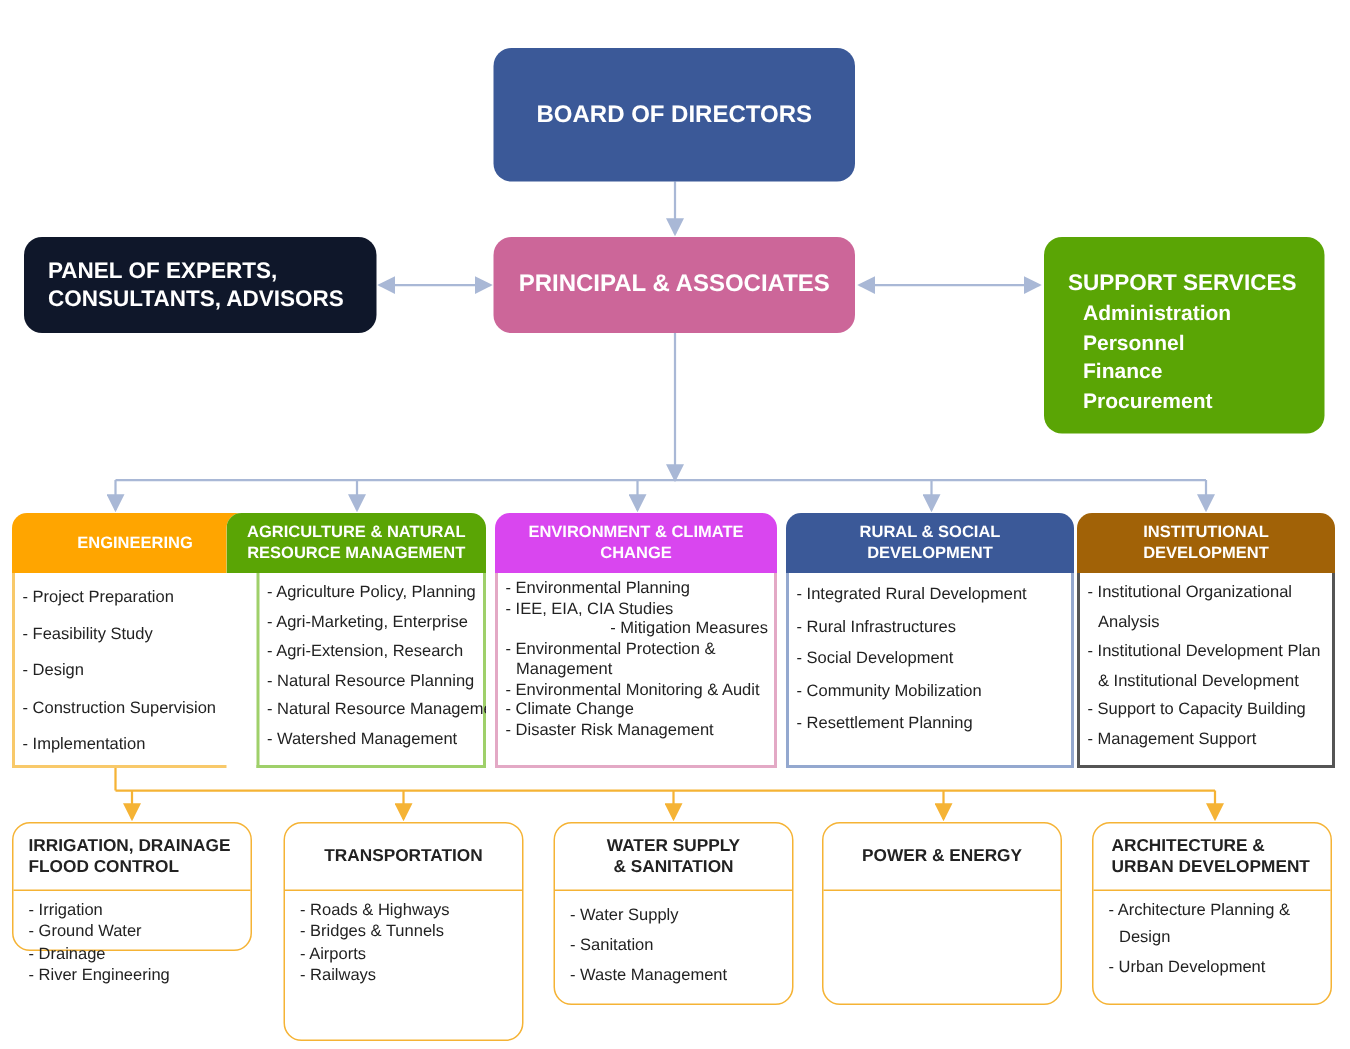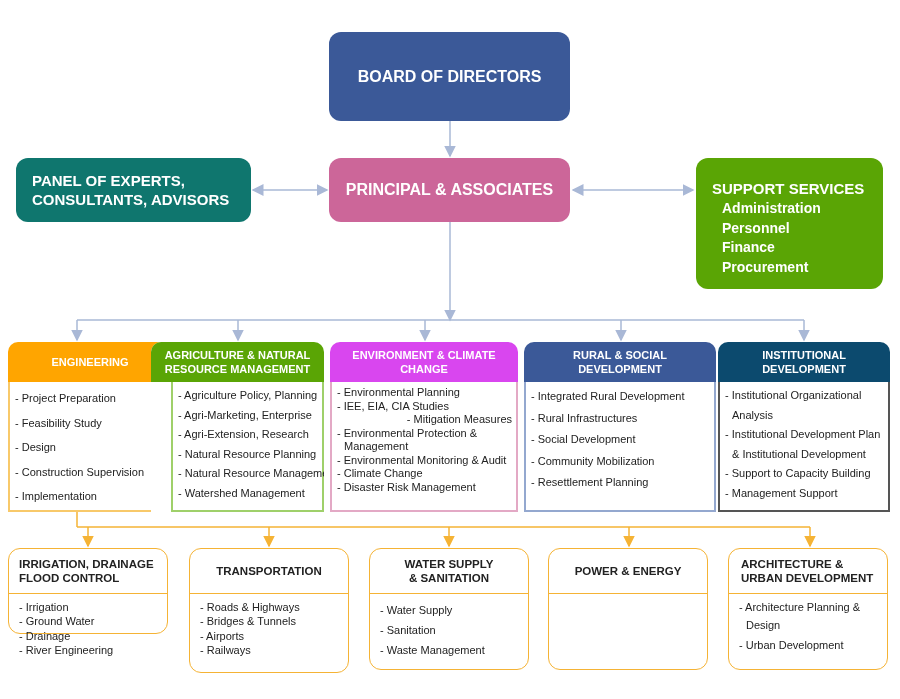--- a/index.html
+++ b/index.html
@@ -58,21 +58,21 @@
 </svg>
 
 <div class="box top" style="left:329px;top:32px;width:241px;height:89px;background:#3b5998;">
   <span>BOARD OF DIRECTORS</span>
 </div>
 
 <div class="box top" style="left:329px;top:158px;width:241px;height:64px;background:#cc6699;">
   <span>PRINCIPAL &amp; ASSOCIATES</span>
 </div>
 
-<div class="box panel" style="left:16px;top:158px;width:235px;height:64px;background:#0f766e;">
+<div class="box panel" style="left:16px;top:158px;width:235px;height:64px;background:#0f172a;">
   <div>
       <div>PANEL OF EXPERTS,</div>
       <div>CONSULTANTS, ADVISORS</div>
     </div>
 </div>
 
 <div class="box support" style="left:696px;top:158px;width:187px;height:131px;background:#5aa505;">
   <div class="t">SUPPORT SERVICES</div>
   <div class="li" style="margin-top:2px;">Administration</div>
   <div class="li">Personnel</div>
@@ -119,21 +119,21 @@
       <div class="hd" style="background: rgb(59, 89, 152); padding: 0px 6px;">RURAL &amp; SOCIAL DEVELOPMENT</div>
       <div class="bd" style="border-color: rgb(148, 168, 207); height: 130px;">
         <div style="line-height: 21.5px;">- Integrated Rural Development</div>
         <div style="line-height: 21.5px;">- Rural Infrastructures</div>
         <div style="line-height: 21.5px;">- Social Development</div>
         <div style="line-height: 21.5px;">- Community Mobilization</div>
         <div style="line-height: 21.5px;">- Resettlement Planning</div>
       </div>
     </div>
     <div class="dept" style="left: 718px; top: 342px; width: 172px;">
-      <div class="hd" style="background: #0c4a6e; padding: 0px 6px;">INSTITUTIONAL DEVELOPMENT</div>
+      <div class="hd" style="background: #a16207; padding: 0px 6px;">INSTITUTIONAL DEVELOPMENT</div>
       <div class="bd" style="border-color: rgb(85, 85, 85); height: 130px;">
         <div style="line-height: 19.5px;">- Institutional Organizational</div>
         <div style="line-height: 19.5px; padding-left: 7px;">Analysis</div>
         <div style="line-height: 19.5px;">- Institutional Development Plan</div>
         <div style="line-height: 19.5px; padding-left: 7px;">&amp; Institutional Development</div>
         <div style="line-height: 19.5px;">- Support to Capacity Building</div>
         <div style="line-height: 19.5px;">- Management Support</div>
       </div>
     </div>
   </div>
@@ -145,21 +145,21 @@
           <div>FLOOD CONTROL</div>
         </div>
       </div>
       <div class="bd">
         <div style="line-height: 14.3px;">- Irrigation</div>
         <div style="line-height: 14.3px;">- Ground Water</div>
         <div style="line-height: 14.3px;">- Drainage</div>
         <div style="line-height: 14.3px;">- River Engineering</div>
       </div>
     </div>
-    <div class="sub" style="left: 189px; top: 548px; width: 160px; height: 125px;">
+    <div class="sub" style="left: 189px; top: 548px; width: 160px; height: 146px;">
       <div class="hd" style="justify-content: center; text-align: center;">
         <div>
           <div>TRANSPORTATION</div>
         </div>
       </div>
       <div class="bd">
         <div style="line-height: 14.3px;">- Roads &amp; Highways</div>
         <div style="line-height: 14.3px;">- Bridges &amp; Tunnels</div>
         <div style="line-height: 14.3px;">- Airports</div>
         <div style="line-height: 14.3px;">- Railways</div>

